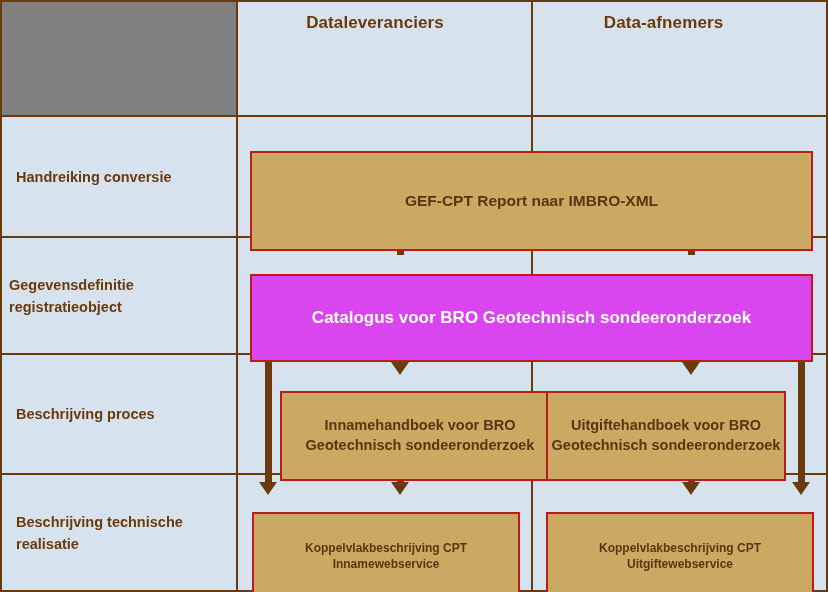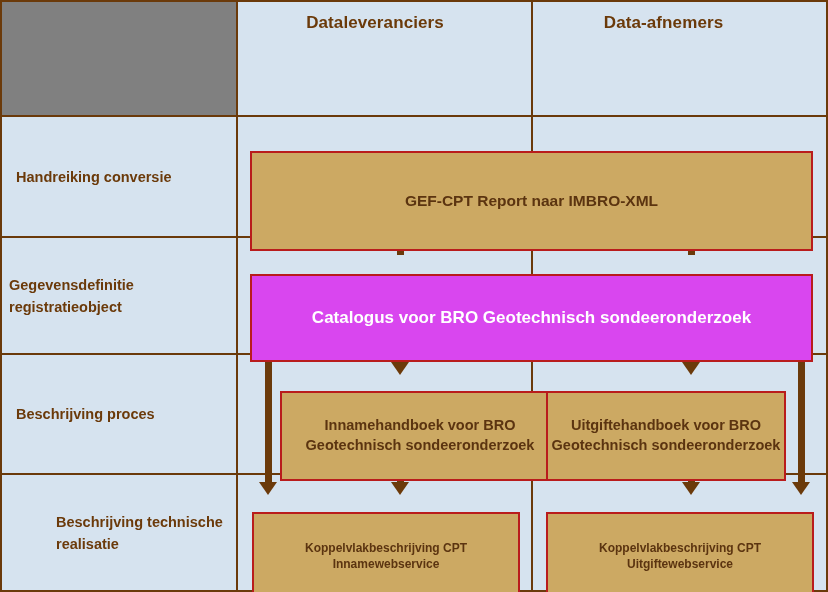--- a/index.html
+++ b/index.html
@@ -91,21 +91,21 @@
 
   <div class="rowlabel" style="top:117px;height:121px;">
     <span>Handreiking conversie</span>
   </div>
   <div class="rowlabel" style="top:238px;height:117px;padding-left:9px;">
     <span>Gegevensdefinitie registratieobject</span>
   </div>
   <div class="rowlabel" style="top:355px;height:120px;">
     <span>Beschrijving proces</span>
   </div>
-  <div class="rowlabel" style="top:475px;height:117px;margin-left:40px;">
+  <div class="rowlabel" style="top:475px;height:117px;">
     <span>Beschrijving technische realisatie</span>
   </div>
 
   <div class="conn up" style="left:390px;top:226px;width:20px;height:29px;">
     <div class="head"></div>
     <div class="shaft"></div>
   </div>
   <div class="conn up" style="left:681px;top:226px;width:20px;height:29px;">
     <div class="head"></div>
     <div class="shaft"></div>

